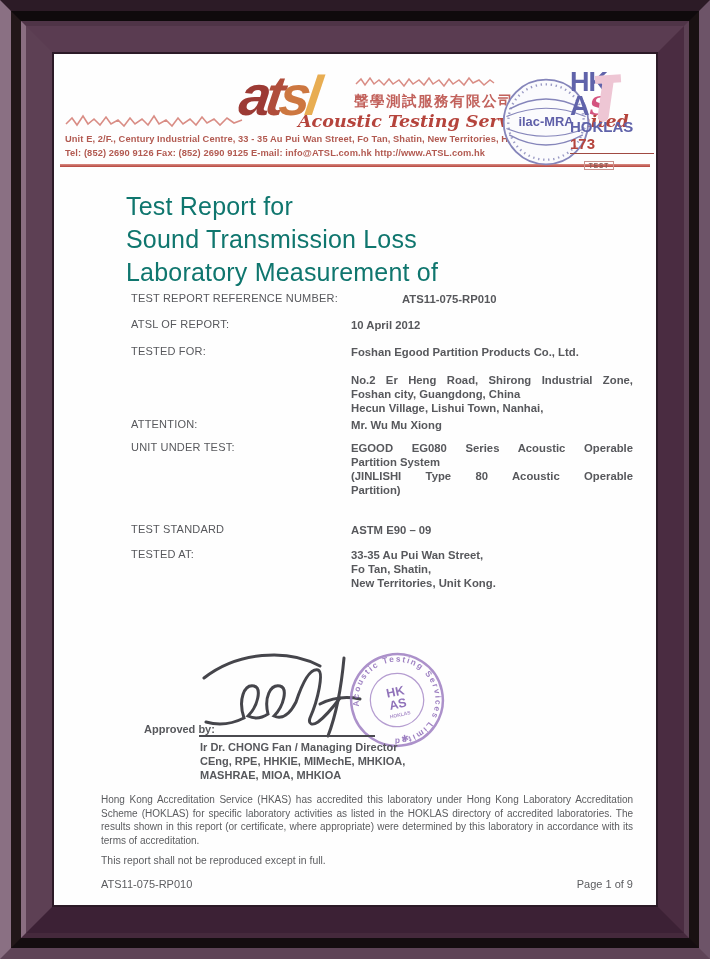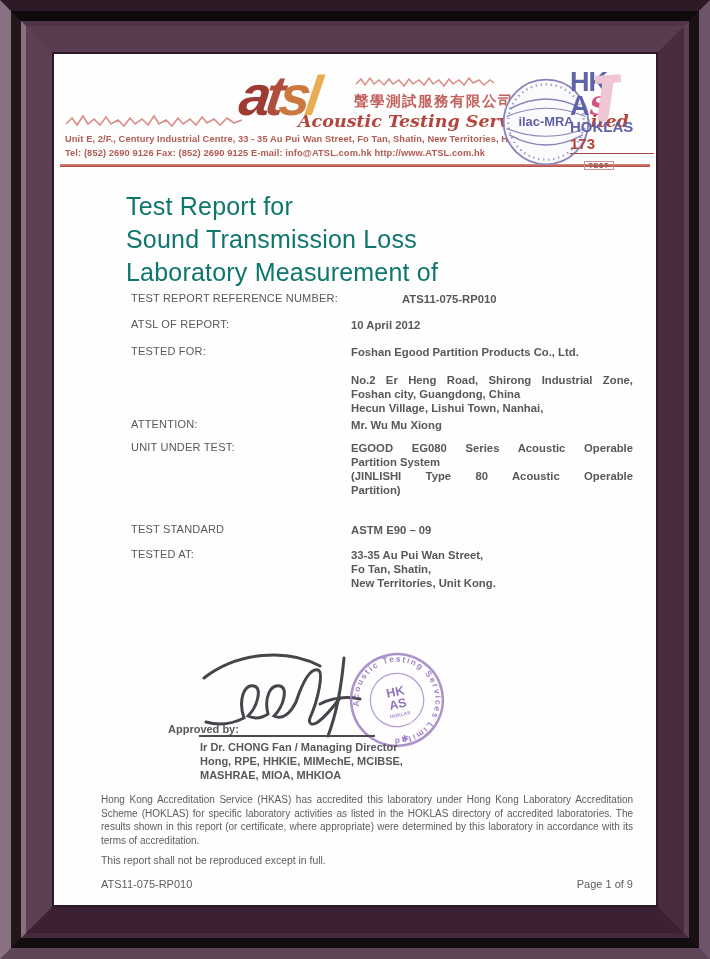--- a/index.html
+++ b/index.html
@@ -52,21 +52,21 @@
            color:#0f766e; line-height:33px; letter-spacing:0.2px; }
   .row { position:absolute; left:0; width:100%; }
   .row .lbl { position:absolute; left:77px; top:0; font-size:11px; font-weight:normal;
               color:#57585c; letter-spacing:0.2px; white-space:nowrap; }
   .row .val { position:absolute; left:297px; top:0; width:282px; font-size:11.3px;
               font-weight:bold; color:#57585c; line-height:14px; }
   .val span { display:block; }
   .jl { text-align:justify; text-align-last:justify; }
 
   
-  .approved { position:absolute; left:90px; top:669px; font-size:11px; font-weight:600; color:#57585c;margin-left:24px; }
+  .approved { position:absolute; left:90px; top:669px; font-size:11px; font-weight:600; color:#57585c; }
   .sigline { position:absolute; left:145px; top:681px; width:176px; height:2px; background:#4a4a4f; }
   .signame { position:absolute; left:146px; top:686px; font-size:11px; font-weight:600;
              color:#57585c; line-height:14px; }
   .sig-svg { position:absolute; left:138px; top:584px; }
   .stamp { position:absolute; left:293px; top:596px; opacity:0.85; }
 
   
   .accr { position:absolute; left:47px; top:739px; width:532px; font-size:10px;
           color:#5b5c5f; line-height:13.5px; text-align:justify; font-weight:500; }
   .note { position:absolute; left:47px; top:801px; font-size:10.4px; color:#5b5c5f; font-weight:500; }
@@ -214,21 +214,21 @@
       <text x="60" y="55" text-anchor="middle" font-size="15" font-weight="bold" fill="#7d5aae" font-family="Liberation Sans, sans-serif">HK</text>
       <text x="60" y="70" text-anchor="middle" font-size="15" font-weight="bold" fill="#7d5aae" font-family="Liberation Sans, sans-serif">AS</text>
       <text x="60" y="80" text-anchor="middle" font-size="6" font-weight="bold" fill="#9e7fc2" font-family="Liberation Sans, sans-serif">HOKLAS</text>
     </g>
   </svg>
 
   <div class="approved">Approved by:</div>
   <div class="sigline"></div>
   <div class="signame">
     <div>Ir Dr. CHONG Fan / Managing Director</div>
-    <div>Hong, RPE, HHKIE, MIMechE, MCIBSE,</div>
+    <div>CEng, RPE, HHKIE, MIMechE, MHKIOA,</div>
     <div>MASHRAE, MIOA, MHKIOA</div>
   </div>
 
   <div class="accr">Hong Kong Accreditation Service (HKAS) has accredited this laboratory under Hong Kong Laboratory Accreditation Scheme (HOKLAS) for specific laboratory activities as listed in the HOKLAS directory of accredited laboratories. The results shown in this report (or certificate, where appropriate) were determined by this laboratory in accordance with its terms of accreditation.</div>
   <div class="note">This report shall not be reproduced except in full.</div>
   <div class="pgrow">
     <span class="pgnum">Page 1 of 9</span>
     <span>ATS11-075-RP010</span>
   </div>
 

